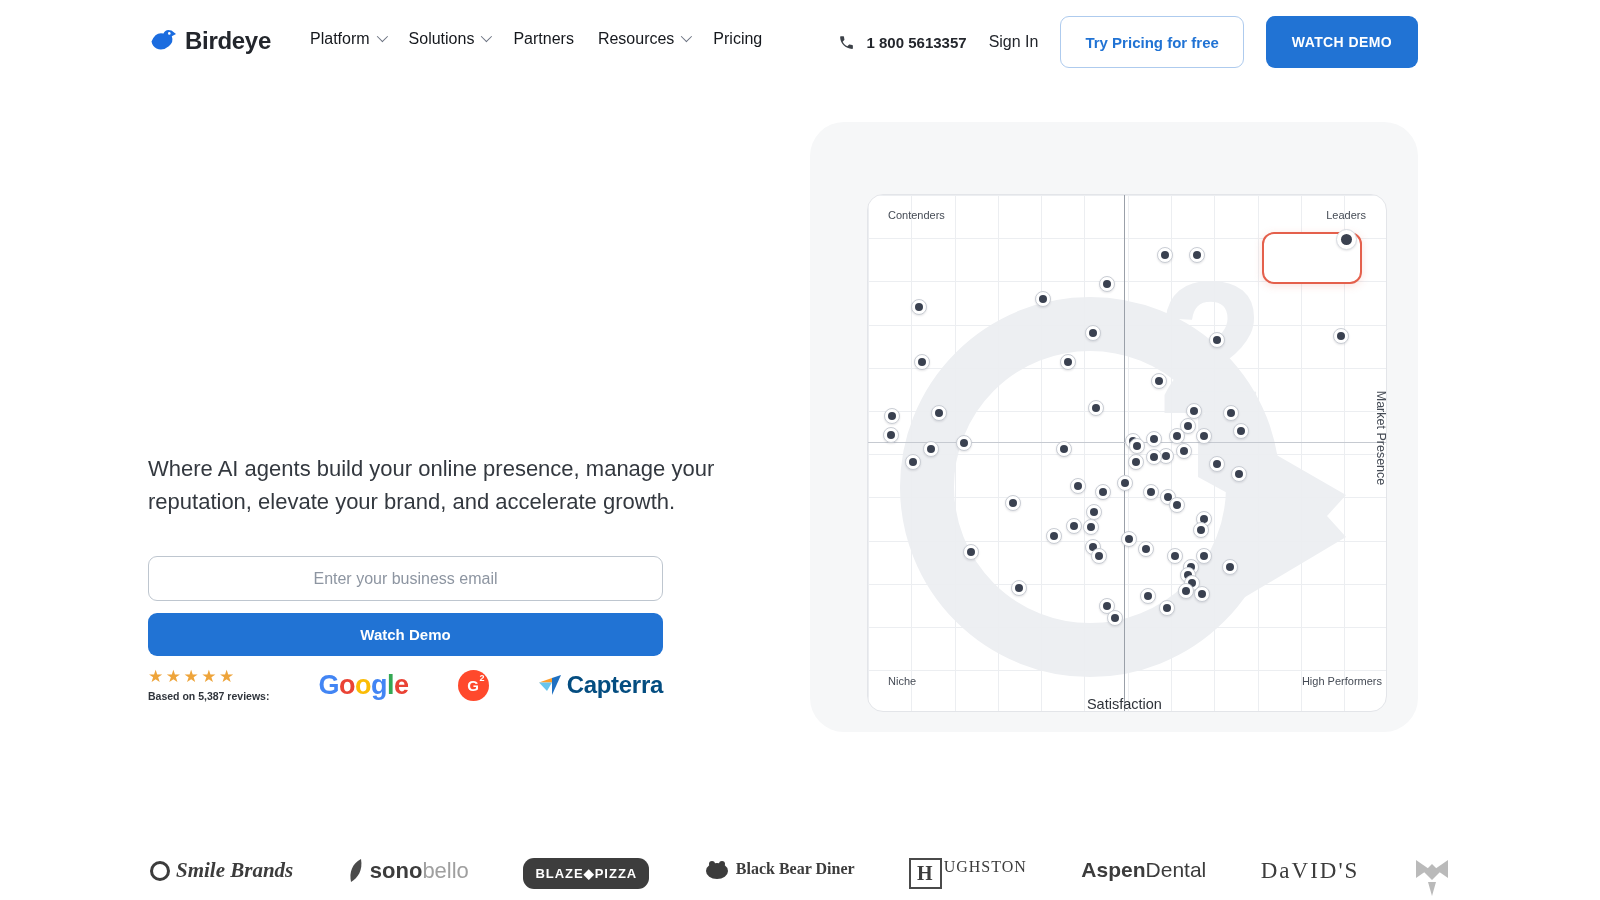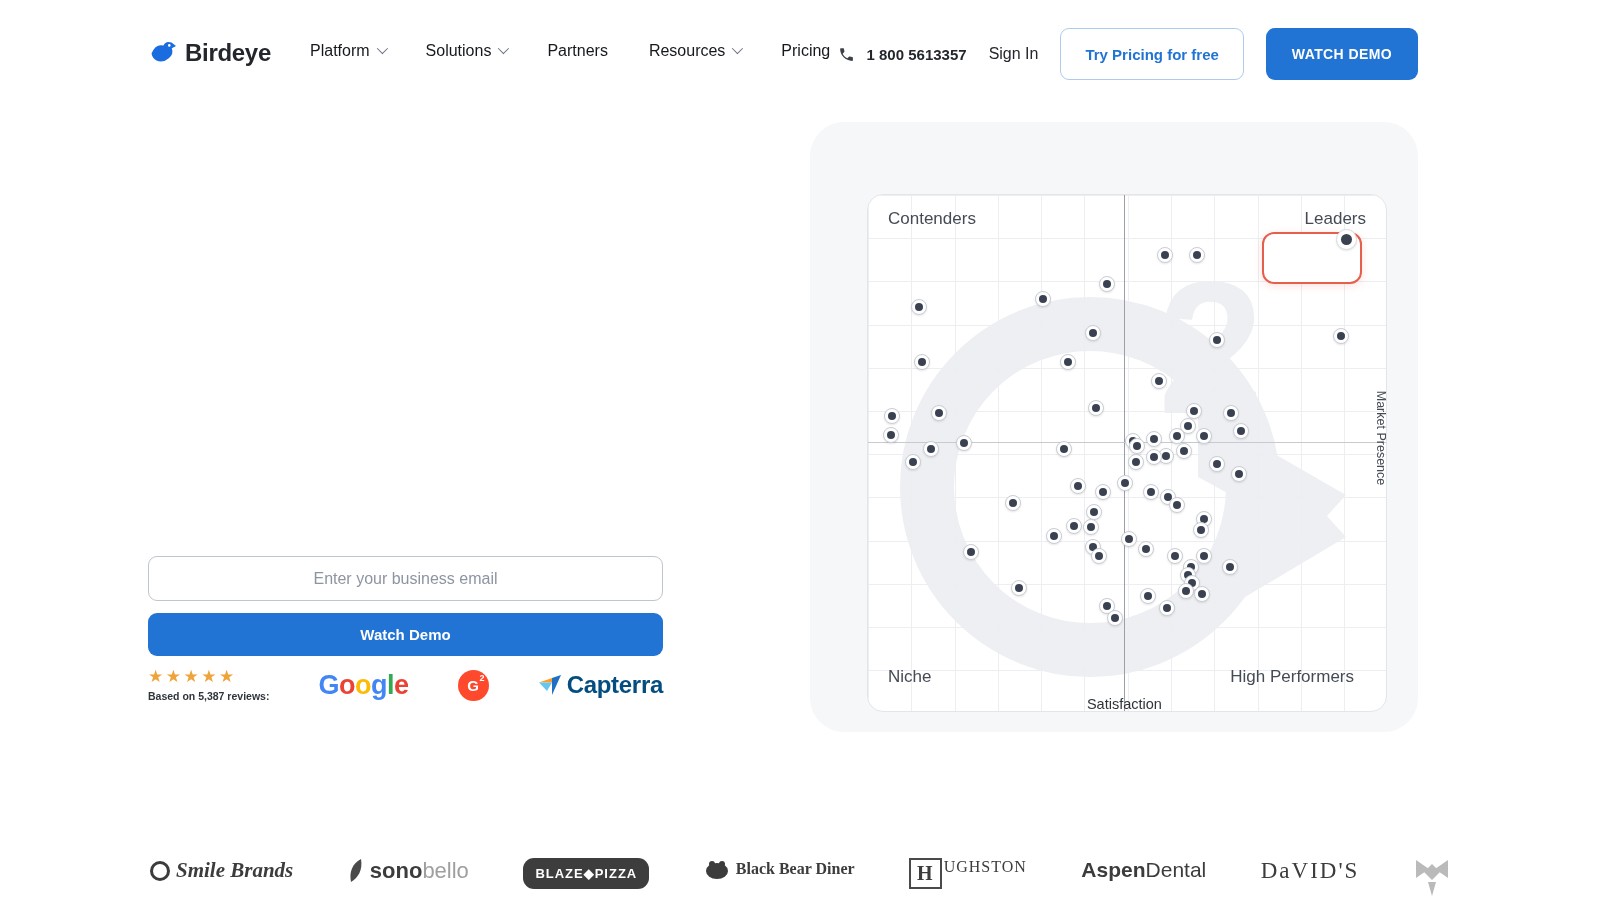--- a/index.html
+++ b/index.html
@@ -1,24 +1,24 @@
 <!DOCTYPE html>
 <html><head>
 <meta charset="utf-8">
 <style>
   * { margin:0; padding:0; box-sizing:border-box; }
   html,body { background:#fff; }
   body { font-family:"Liberation Sans", sans-serif; color:#23262c; }
   #page { position:relative; width:1600px; height:900px; overflow:hidden; background:#fff; }
 
   
-  .header { position:absolute; left:0; top:12px; width:1600px; height:84px; background:#fff; }
+  .header { position:absolute; left:0; top:0; width:1600px; height:84px; background:#fff; }
   .brand { position:absolute; left:148px; top:26px; display:flex; align-items:center; gap:7px; cursor:pointer; }
   .brand-name { font-size:24px; font-weight:700; color:#23262c; letter-spacing:-0.3px; }
-  .nav { position:absolute; left:310px; top:30px; display:flex; align-items:flex-start; gap:41px; }
+  .nav { position:absolute; left:310px; top:30px; display:flex; align-items:flex-start; gap:24px; }
   .nav-item { display:flex; align-items:center; gap:7px; font-size:16px; font-weight:500; color:#15181d; cursor:pointer; }
   .chev { width:8px; height:8px; border-right:1.6px solid #6b7280; border-bottom:1.6px solid #6b7280; transform:rotate(45deg) translateY(-2px); margin-top:-3px; }
   .header-right { position:absolute; right:182px; top:16px; display:flex; align-items:center; gap:22px; height:52px; }
   .phone { display:flex; align-items:center; gap:12px; font-size:15px; font-weight:700; color:#23262c; cursor:pointer; }
   .signin { font-size:16px; font-weight:500; color:#23262c; cursor:pointer; }
   .btn-outline-hd { display:flex; align-items:center; justify-content:center; height:52px; padding:0 24px; border:1.5px solid #aecbee; border-radius:9px; background:#fff; color:#2173d4; font-size:15px; font-weight:600; cursor:pointer; }
   .btn-solid-hd { display:flex; align-items:center; justify-content:center; height:52px; padding:0 26px; border:none; border-radius:9px; background:#2173d4; color:#fff; font-size:14px; font-weight:700; letter-spacing:0.4px; cursor:pointer; }
 
   
   .hero-title { position:absolute; left:148px; top:142px; width:640px; font-size:60px; line-height:70px; font-weight:700; color:#1f2127; letter-spacing:-1.5px; }
@@ -44,21 +44,21 @@
   .chart-card { position:absolute; left:810px; top:122px; width:608px; height:610px; background:#f6f7f8; border-radius:34px; }
   .g2grid { position:absolute; left:57px; top:72px; width:520px; height:518px; background:#fff; border:1px solid #e3e5e9; border-radius:16px; overflow:hidden; }
   .wm { position:absolute; left:0; top:0; z-index:1; }
   .gridlines { position:absolute; inset:0; z-index:2;
     background-image:
       repeating-linear-gradient(to right, #eceef1 0 1px, transparent 1px 43.3px),
       repeating-linear-gradient(to bottom, #eceef1 0 1px, transparent 1px 43.2px);
   }
   .axis-v { position:absolute; left:49.5%; top:0; width:1px; height:100%; background:#9aa0a9; z-index:3; }
   .axis-h { position:absolute; top:47.9%; left:0; height:1px; width:100%; background:#c6cad1; z-index:3; }
-  .quad-label { position:absolute; z-index:4; font-size:17px; color:#454b55; }
+  .quad-label { position:absolute; z-index:4; font-size:11px; color:#454b55; }
   .hl-box { position:absolute; z-index:4; border:2px solid #e4604c; background:#fff; border-radius:12px; box-shadow:0 2px 8px rgba(228,96,76,0.18); }
   .pt { position:absolute; z-index:5; width:16px; height:16px; margin:-8px 0 0 -8px; border-radius:50%; background:#fff; border:1px solid #c9cdd4; box-shadow:0 1px 2px rgba(40,45,60,.12); }
   .pt::after { content:""; position:absolute; left:50%; top:50%; width:8px; height:8px; margin:-4px 0 0 -4px; border-radius:50%; background:#3a4150; }
   .pt.hl { z-index:6; width:21px; height:21px; margin:-10px 0 0 -10px; border-color:#d8dce2; }
   .pt.hl::after { width:11px; height:11px; margin:-5.5px 0 0 -5.5px; }
   .x-label { position:absolute; z-index:4; left:49.5%; bottom:-1px; transform:translateX(-50%); font-size:14.5px; color:#2f333a; background:transparent; }
   .y-label { position:absolute; z-index:4; right:-2px; top:47%; transform:translateY(-50%); writing-mode:vertical-rl; font-size:12.5px; color:#454b55; }
 
   
   .logo-strip { position:absolute; left:0; top:858px; width:1600px; display:flex; justify-content:space-between; padding:0 150px; align-items:flex-start; filter:grayscale(1); }
@@ -118,20 +118,21 @@
           </svg>
         </span>
         <span>1 800 5613357</span>
       </div>
       <span class="signin">Sign In</span>
       <button class="btn-outline-hd">Try Pricing for free</button>
       <button class="btn-solid-hd">WATCH DEMO</button>
     </div>
   </div>
 
+  <p class="hero-sub">Where AI agents build your online presence, manage your reputation, elevate your brand, and accelerate growth.</p>
   <input class="email-input" type="text" placeholder="Enter your business email" style="">
   <div class="cta-row">
     <button class="btn-watch">Watch Demo</button>
   </div>
 
   <div class="reviews">
     <div class="stars-block">
       <div class="stars">★★★★★</div>
       <div class="stars-caption">Based on 5,387 reviews:</div>
     </div>
@@ -159,21 +160,21 @@
         <text x="290" y="218" font-size="190" font-weight="bold" font-family="Liberation Sans, sans-serif" fill="#edeff2">2</text>
         <polygon points="330,215 478,300 440,342 330,282" fill="#edeff2"></polygon>
         <polygon points="330,430 478,342 440,300 330,365" fill="#edeff2"></polygon>
       </svg>
       <div class="gridlines"></div>
       <div class="axis-v"></div>
       <div class="axis-h"></div>
       <div class="quad-label" style="left:20px; top:14px;">Contenders</div>
       <div class="quad-label" style="right:20px; top:14px;">Leaders</div>
       <div class="quad-label" style="left:20px; bottom:24px;">Niche</div>
-      <div class="quad-label" style="right:32px; bottom:24px;">High Performers</div>
+      <div class="quad-label" style="right:4px; bottom:24px;">High Performers</div>
       <div class="hl-box" id="hl-box" style="left: 76.1%; top: 7.2%; width: 19.3%; height: 10.1%;"></div>
       <div id="dots">
           <div class="pt" style="left: 57.4%; top: 11.6%;"></div>
           <div class="pt" style="left: 63.6%; top: 11.6%;"></div>
           <div class="pt" style="left: 46.2%; top: 17.2%;"></div>
           <div class="pt" style="left: 33.7%; top: 20.2%;"></div>
           <div class="pt" style="left: 9.8%; top: 21.7%;"></div>
           <div class="pt" style="left: 43.5%; top: 26.7%;"></div>
           <div class="pt" style="left: 91.3%; top: 27.3%;"></div>
           <div class="pt" style="left: 67.4%; top: 28.1%;"></div>

